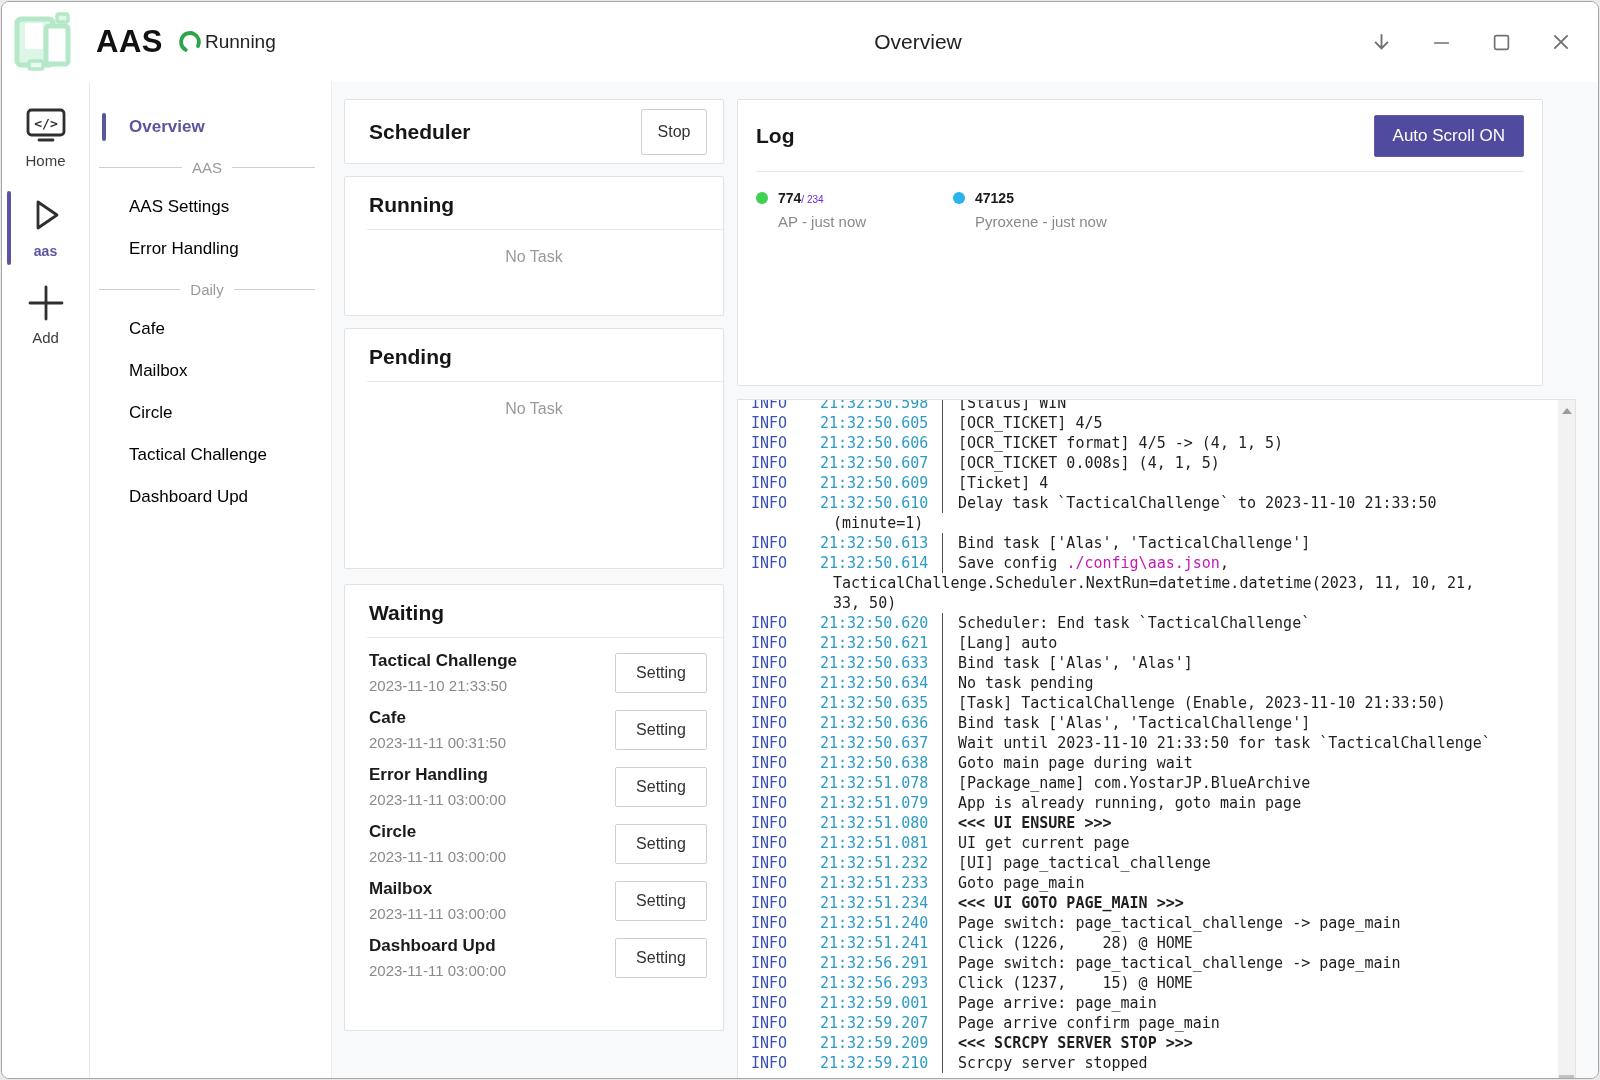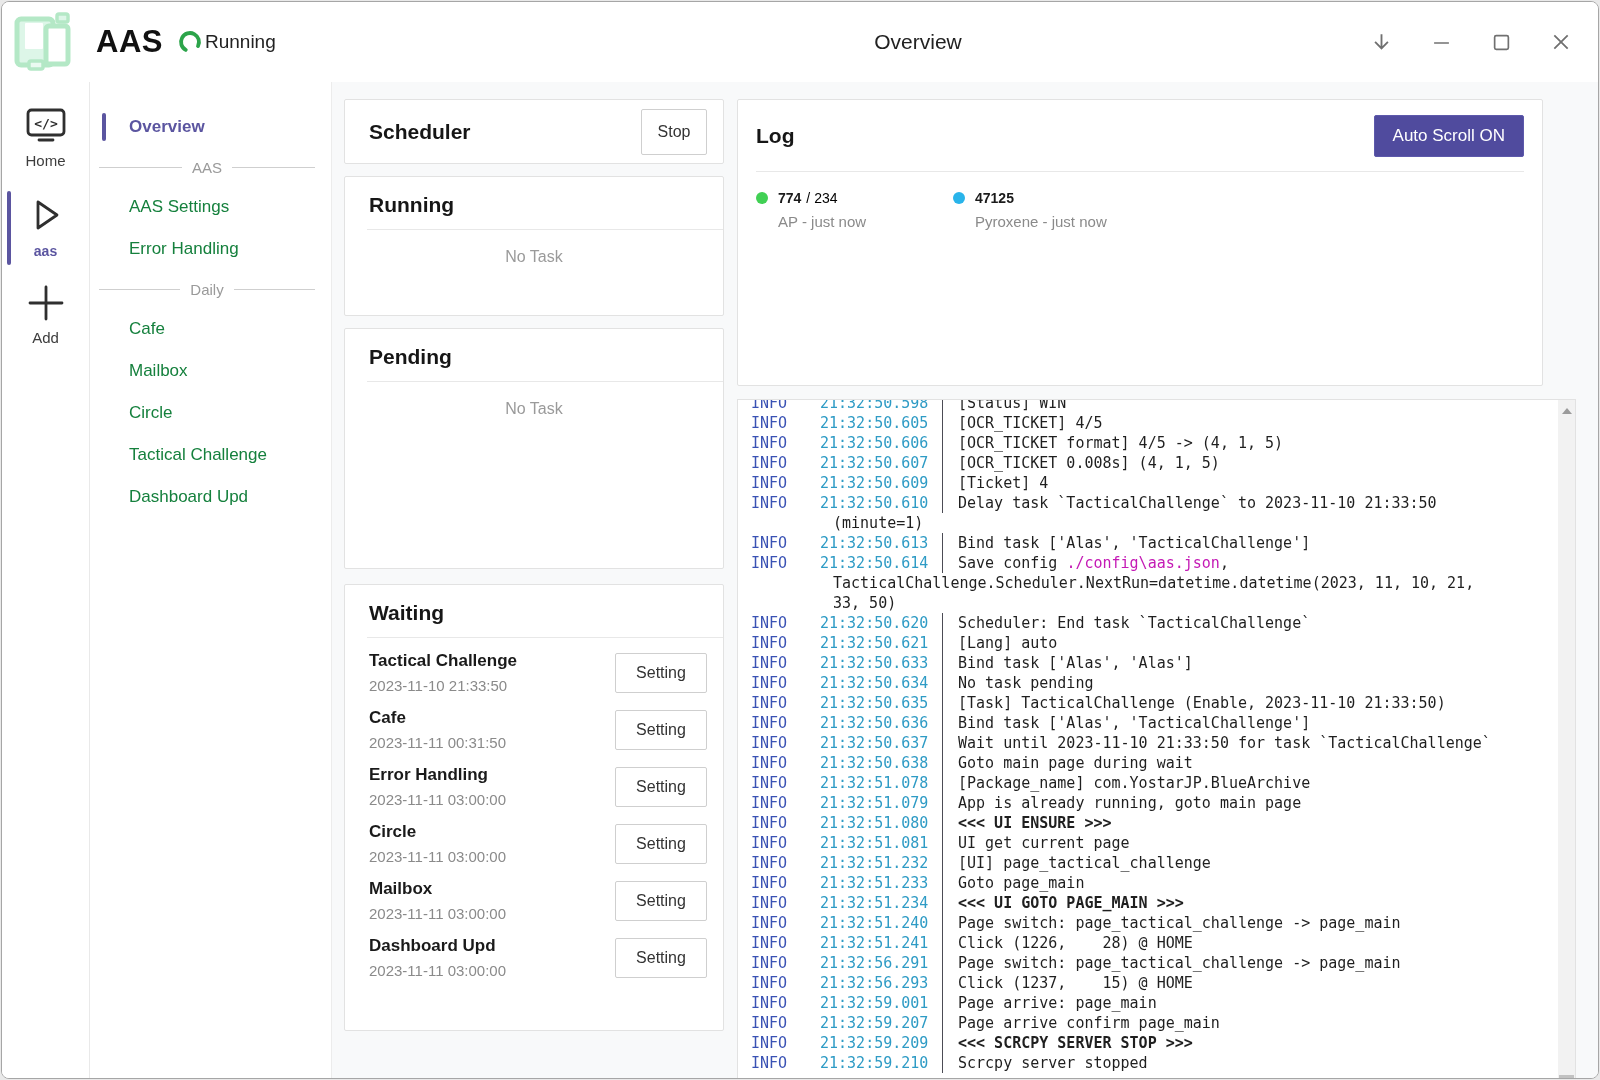--- a/index.html
+++ b/index.html
@@ -26,21 +26,21 @@
 
   
   .rail{position:absolute;left:0;top:80px;bottom:0;width:88px;background:#fff;border-right:1px solid #e9e9e9;padding-top:18px;}
   .rail-item{position:relative;display:flex;flex-direction:column;align-items:center;padding:6px 0 10px 0;margin-bottom:8px;}
   .rail-item .rail-label{font-size:15px;color:#3d3d3d;margin-top:6px;}
   .rail-item.active .rail-label{color:var(--accent-text);font-weight:700;font-size:14px;}
   .rail-item.active::before{content:"";position:absolute;left:5px;top:4px;bottom:4px;width:3.5px;background:var(--accent-text);border-radius:2px;}
 
   
   .sidenav{position:absolute;left:88px;top:80px;bottom:0;width:242px;background:#fff;border-right:1px solid #ececec;padding-top:24px;}
-  .nav-item{position:relative;height:42px;display:flex;align-items:center;padding-left:39px;font-size:17px;color:#15803d;cursor:default;}
+  .nav-item{position:relative;height:42px;display:flex;align-items:center;padding-left:39px;font-size:17px;color:#000000;cursor:default;}
   .nav-item.active{color:var(--accent-text);font-weight:700;}
   .nav-item.active::before{content:"";position:absolute;left:12px;top:7px;bottom:7px;width:3.5px;background:var(--accent-text);border-radius:2px;}
   .nav-section{display:flex;align-items:center;height:38px;color:#9a9a9a;font-size:15px;padding:0 16px 0 9px;}
   .nav-section::before,.nav-section::after{content:"";flex:1;height:1px;background:#cfcfcf;}
   .nav-section .sec-label{padding:0 10px;}
 
   
   .main{position:absolute;left:330px;top:80px;right:0;bottom:0;background:#f8f9fa;}
   .card{background:#fff;border:1px solid #e2e2e2;border-radius:2px;}
   .card-title{font-size:21px;font-weight:700;color:#161616;}
@@ -71,21 +71,21 @@
   .log-card{height:287px;margin-right:33px;padding:15px 18px;}
   .log-head{display:flex;align-items:center;}
   .log-head .card-title{flex:1;}
   .autoscroll-btn{background:var(--accent);border:1px solid #5d59ab;color:#fff;font-size:17px;height:42px;padding:0 18px;border-radius:2px;cursor:default;font-family:"Liberation Sans",sans-serif;}
   .log-divider{height:1px;background:#e8e8e8;margin-top:14px;}
   .stats{display:flex;margin-top:18px;}
   .stat{min-width:197px;}
   .stat-top{display:flex;align-items:baseline;}
   .dot{width:12px;height:12px;border-radius:50%;margin-right:10px;align-self:center;}
   .stat-value{font-size:14px;font-weight:700;color:#1a1a1a;}
-  .stat-suffix{font-size:14px;color:#000000;margin-left:5px;}
+  .stat-suffix{font-size:10px;color:#6d28d9;}
   .stat-label{font-size:15px;color:#8a8a8a;margin:7px 0 0 22px;}
 
   .log-box{position:relative;margin-top:13px;height:725px;background:#fff;border:1px solid #e2e2e2;overflow:hidden;}
   .log-lines{position:absolute;left:0;right:17px;bottom:50px;
     font-family:"DejaVu Sans Mono","Liberation Mono",monospace;font-size:15px;line-height:20px;white-space:pre;}
   .log-row{display:flex;}
   .log-lv{flex:0 0 82px;padding-left:13px;color:var(--lv);}
   .log-tm{flex:0 0 122px;color:var(--tm);}
   .log-msg{border-left:1.5px solid #4c4c55;padding-left:15px;color:var(--msg);}
   .log-cont{padding-left:95px;color:var(--msg);}

